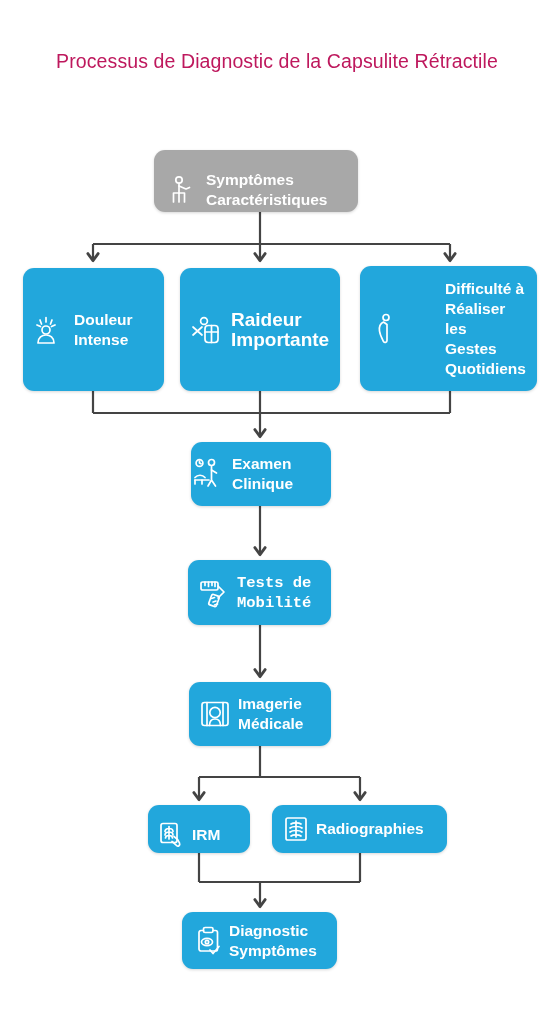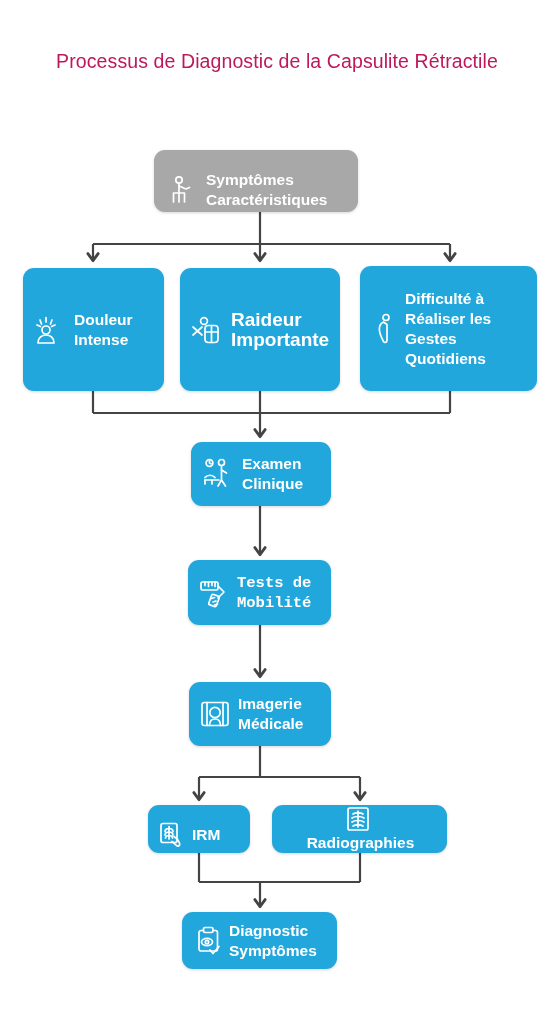--- a/index.html
+++ b/index.html
@@ -105,27 +105,28 @@
   #node-raideur {
     left: 180px; top: 268px; width: 160px; height: 123px;
     padding: 0 8px 0 10px;
   }
   #node-raideur .node-icon { width: 34px; height: 34px; margin-right: 7px; }
   #node-raideur .node-label { font-size: 19px; line-height: 20px; }
 
   #node-difficulte {
     left: 360px; top: 266px; width: 177px; height: 125px;
     padding: 0 8px 0 10px;
+    gap: 40px;
   }
   #node-difficulte .node-icon { width: 28px; height: 34px; margin-right: 7px; }
   #node-difficulte .node-label { font-size: 15.5px; line-height: 20px; }
 
   #node-examen {
     left: 191px; top: 442px; width: 140px; height: 64px;
-    padding: 0 8px 0 12px;
+    padding: 0 8px 0 2px;
   }
   #node-examen .node-icon { width: 32px; height: 32px; margin-right: 7px; }
   #node-examen .node-label { font-size: 15.5px; line-height: 20px; }
 
   #node-tests {
     left: 188px; top: 560px; width: 143px; height: 65px;
     padding: 0 8px 0 10px;
     font-family: Liberation Mono, monospace;
   }
   #node-tests .node-icon { width: 32px; height: 32px; margin-right: 7px; }
@@ -141,21 +142,20 @@
   #node-irm {
     left: 148px; top: 805px; width: 102px; height: 48px;
     padding: 11px 8px 0 10px;
   }
   #node-irm .node-icon { width: 28px; height: 28px; margin-right: 6px; }
   #node-irm .node-label { font-size: 15.5px; line-height: 20px; }
 
   #node-radiographies {
     left: 272px; top: 805px; width: 175px; height: 48px;
     padding: 0 8px 0 10px;
-    flex-direction: column;
   }
   #node-radiographies .node-icon { width: 28px; height: 28px; margin-right: 6px; }
   #node-radiographies .node-label { font-size: 15.5px; line-height: 20px; }
 
   #node-diagnostic {
     left: 182px; top: 912px; width: 155px; height: 57px;
     padding: 0 8px 0 10px;
   }
   #node-diagnostic .node-icon { width: 30px; height: 32px; margin-right: 7px; }
   #node-diagnostic .node-label { font-size: 15.5px; line-height: 20px; }

